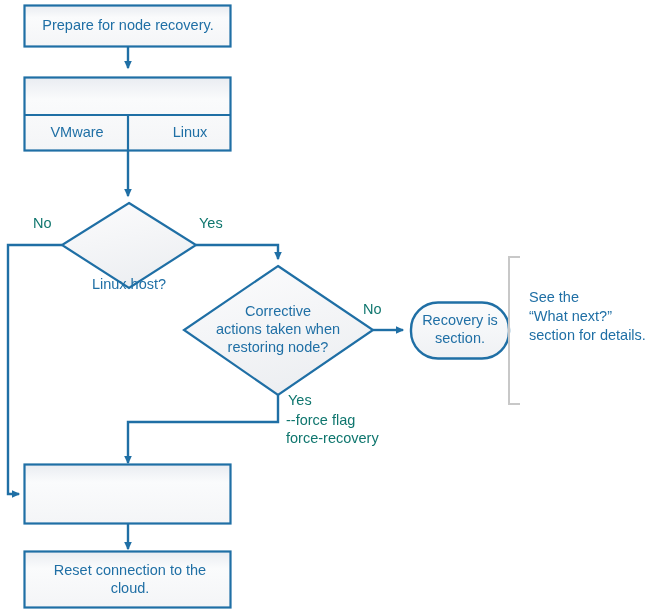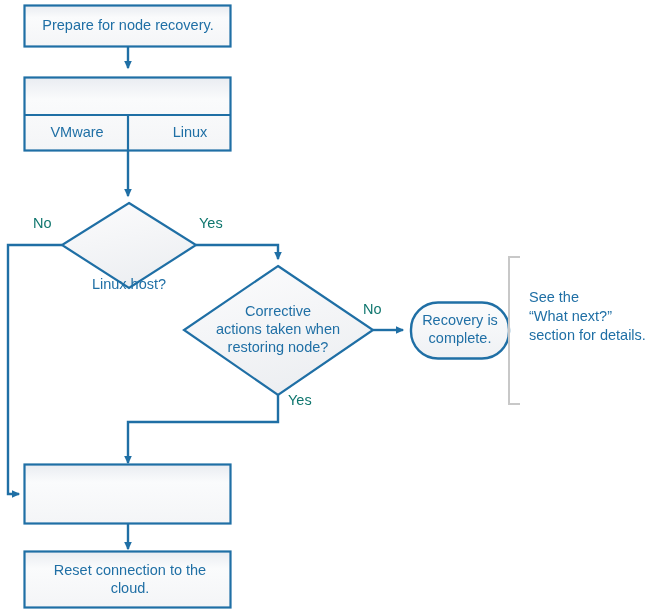--- a/index.html
+++ b/index.html
@@ -123,32 +123,34 @@
 
   <div class="node-text" style="left:129px; top:116px; width:100px; height:34px;padding-left:11px;">Linux</div>
 
   <div class="node-text" style="left:69px; top:230px; width:120px; height:30px;margin-top:40px;">Linux host?</div>
 
   <div class="node-text" style="left:186px; top:300px; width:184px; height:60px;">Corrective
 actions taken when
 restoring node?</div>
 
   <div class="node-text" style="left:413px; top:304px; width:94px; height:52px;">Recovery is
-complete.</div>
+section.</div>
 
 
   <div class="node-text" style="left:27px; top:552px; width:206px; height:55px;">Reset connection to the
 cloud.</div>
 
   <div class="edge-label" style="left:33px; top:215px;">No</div>
 
   <div class="edge-label" style="left:199px; top:215px;">Yes</div>
 
   <div class="edge-label" style="left:363px; top:301px;">No</div>
 
   <div class="edge-label" style="left:288px; top:392px;">Yes</div>
 
+  <div class="edge-label" style="left:286px; top:412px;">--force flag
+force-recovery</div>
 
   <div class="note-text" style="left:529px; top:288px; width:134px;">See the
 “What next?”
 section for details.</div>
 
 </div>
 
 </body></html>

